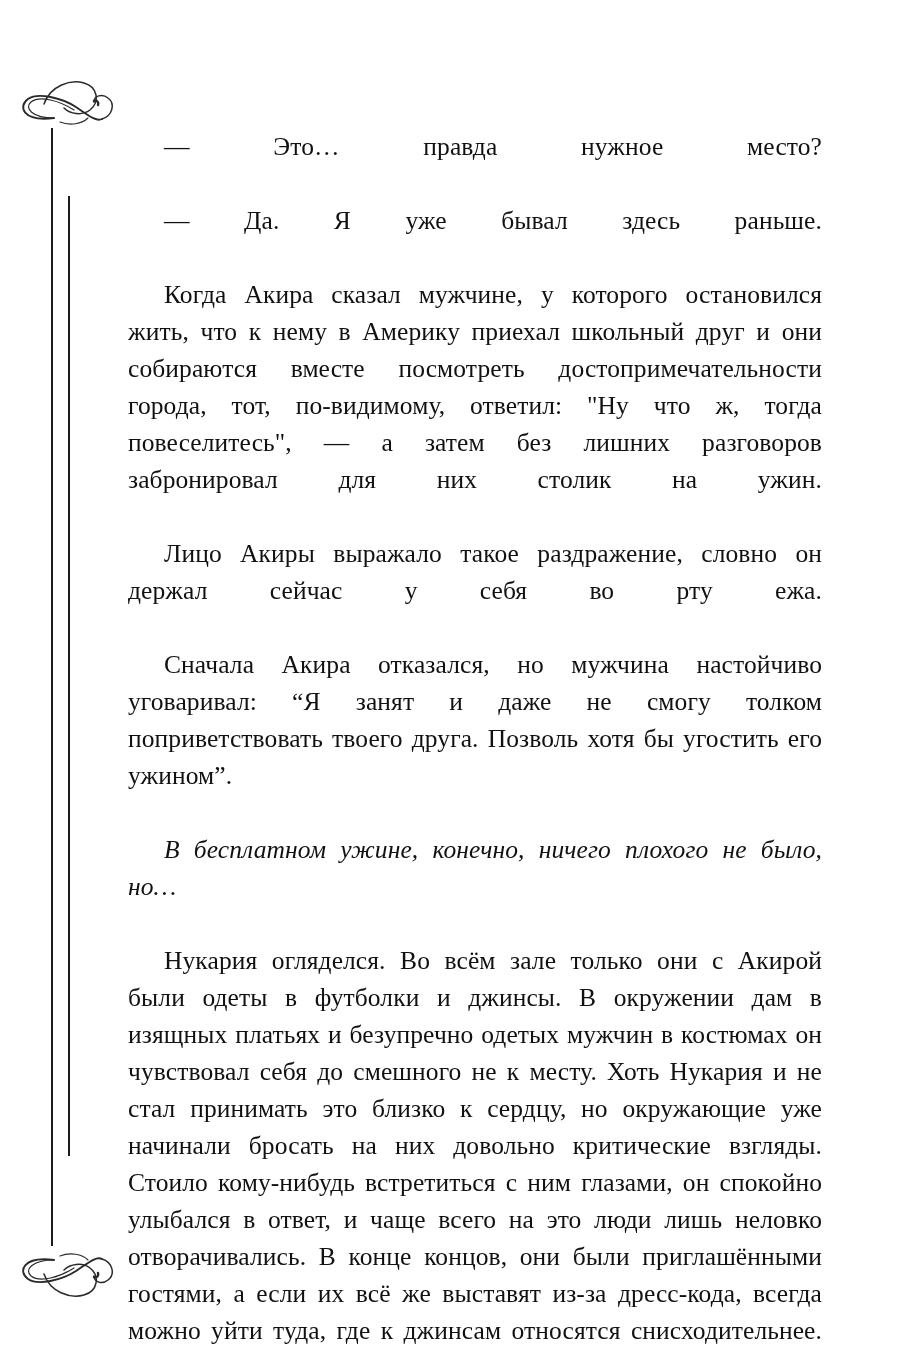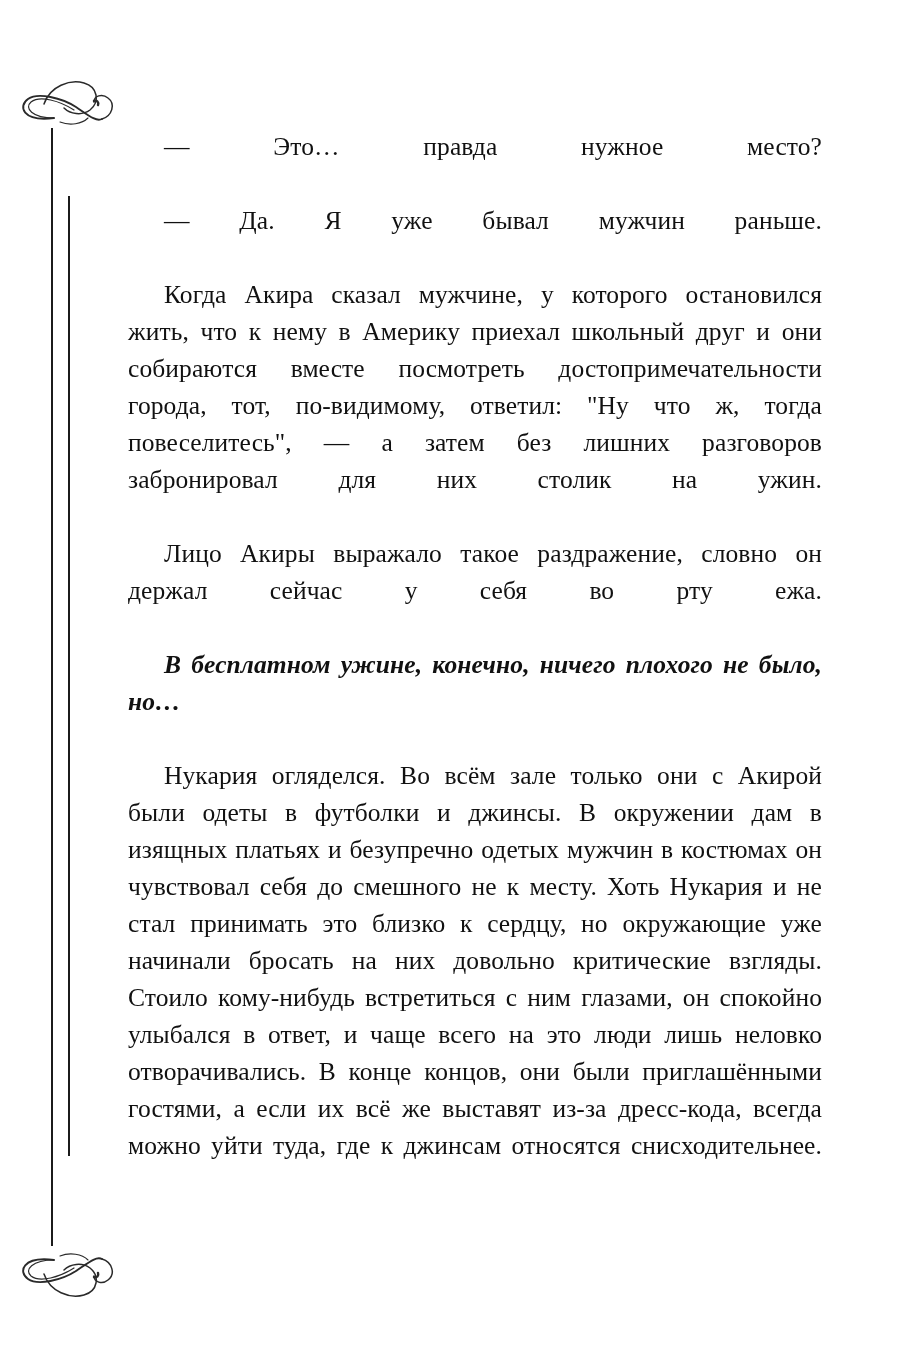--- a/index.html
+++ b/index.html
@@ -81,21 +81,20 @@
     text-align: justify;
     text-indent: 36px;
     letter-spacing: 0.1px;
     word-spacing: 0.5px;
     -webkit-hyphens: none;
     hyphens: none;
   }
 
   p.para.italic {
     font-style: italic;
-    font-weight: bold;
   }
 
   
   p.para::after {
     content: "";
     display: inline-block;
     width: 100%;
   }
 </style>
 </head>
@@ -136,21 +135,22 @@
           <path d="M80 27 C 83 26, 85 28, 84 31" stroke-width="2.4"></path>
           <path d="M46 48 C 56 52, 68 50, 74 44" stroke-width="1.1"></path>
         </g>
       </svg>
     </div>
 
   </div>
 
   <div class="text-column">
     <p class="para">— Это… правда нужное место?</p>
-    <p class="para">— Да. Я уже бывал мужчин раньше.</p>
+    <p class="para">— Да. Я уже бывал здесь раньше.</p>
     <p class="para">Когда Акира сказал мужчине, у которого остановился жить, что к нему в Америку приехал школьный друг и они собираются вместе посмотреть достопримечательности города, тот, по-видимому, ответил: "Ну что ж, тогда повеселитесь", — а затем без лишних разговоров забронировал для них столик на ужин.</p>
     <p class="para">Лицо Акиры выражало такое раздражение, словно он держал сейчас у себя во рту ежа.</p>
+    <p class="para">Сначала Акира отказался, но мужчина настойчиво уговаривал: “Я занят и даже не смогу толком поприветствовать твоего друга. Позволь хотя бы угостить его ужином”.</p>
     <p class="para italic">В бесплатном ужине, конечно, ничего плохого не было, но…</p>
     <p class="para">Нукария огляделся. Во всём зале только они с Акирой были одеты в футболки и джинсы. В окружении дам в изящных платьях и безупречно одетых мужчин в костюмах он чувствовал себя до смешного не к месту. Хоть Нукария и не стал принимать это близко к сердцу, но окружающие уже начинали бросать на них довольно критические взгляды. Стоило кому-нибудь встретиться с ним глазами, он спокойно улыбался в ответ, и чаще всего на это люди лишь неловко отворачивались. В конце концов, они были приглашёнными гостями, а если их всё же выставят из-за дресс-кода, всегда можно уйти туда, где к джинсам относятся снисходительнее.</p>
 
   </div>
 
 </div>
 
 </body></html>

